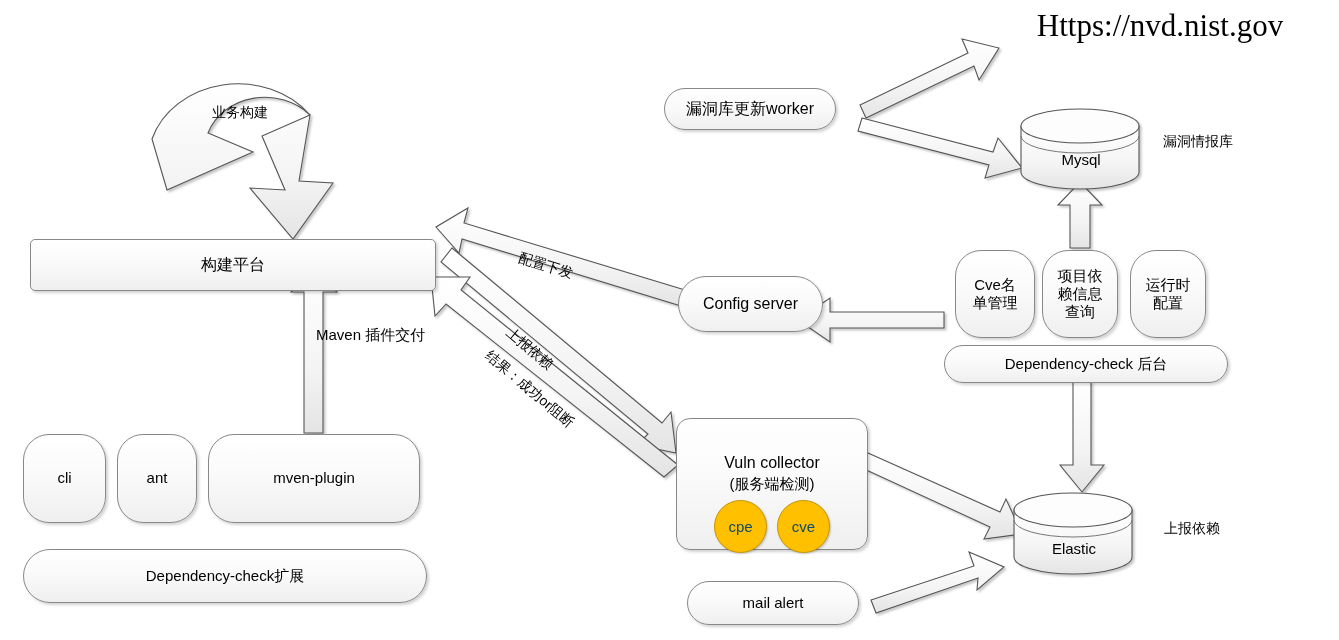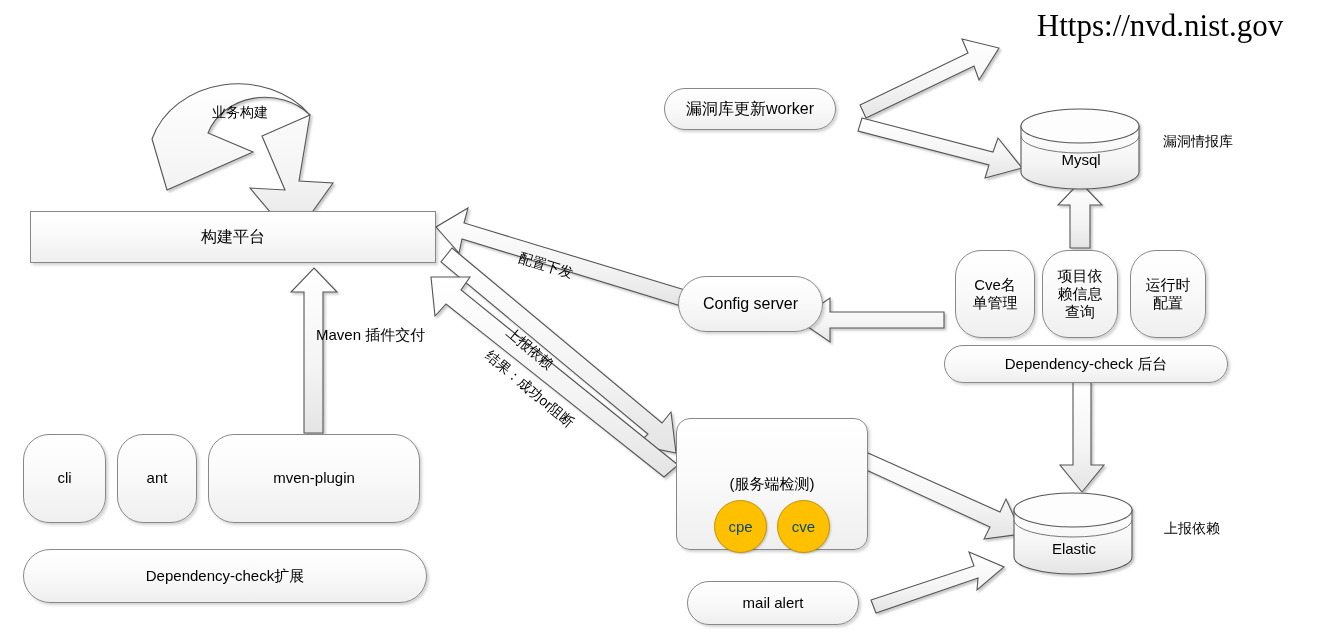--- a/index.html
+++ b/index.html
@@ -5,21 +5,21 @@
   html,body{margin:0;padding:0;background:#fff;}
   body{width:1339px;height:640px;position:relative;overflow:hidden;
        font-family:"Liberation Sans","DejaVu Sans",sans-serif;color:#000;}
   #canvas{position:absolute;inset:0;width:1339px;height:640px;}
   svg.layer{position:absolute;left:0;top:0;width:1339px;height:640px;pointer-events:none;}
   .node{position:absolute;box-sizing:border-box;
         background:linear-gradient(180deg,#ffffff 0%,#fafafa 45%,#efefef 100%);
         border:1px solid #888;display:flex;align-items:center;justify-content:center;
         text-align:center;line-height:1.22;
         box-shadow:2px 2px 3px rgba(0,0,0,0.18);}
-  .rect{border-radius:0;}
+  .rect{border-radius:5px;margin-top:28px;}
   .round-lg{border-radius:14px;}
   .stadium{border-radius:999px;}
   .soft{border-radius:26px;}
   .fs16{font-size:16px;text-align:right;}
   .fs15{font-size:15px;}
   .fs14{font-size:14px;}
   .plain{position:absolute;background:none;border:none;box-shadow:none;
          display:flex;align-items:center;justify-content:center;}
   .serif{font-family:"Liberation Serif","DejaVu Serif",serif;}
   .circle{position:absolute;border-radius:50%;background:#FFC000;border:1px solid #c79400;
@@ -116,20 +116,21 @@
     <span>赖信息</span>
     <span>查询</span>
   </div>
   <div class="node soft fs15" style="left:1130px;top:250px;width:76px;height:88px;flex-direction:column;">
     <span>运行时</span>
     <span>配置</span>
   </div>
   <div class="node stadium fs15" style="left:944px;top:345px;width:284px;height:38px;">Dependency-check 后台</div>
 
   <div class="node round-lg" style="left:676px;top:418px;width:192px;height:132px;"></div>
+  <div class="plain fs16" style="left:676px;top:452px;width:192px;height:22px;">Vuln collector</div>
   <div class="plain fs15" style="left:676px;top:473px;width:192px;height:22px;">(服务端检测)</div>
   <div class="circle" style="left:714px;top:500px;width:51px;height:51px;">cpe</div>
   <div class="circle" style="left:777px;top:500px;width:51px;height:51px;">cve</div>
 
   <div class="plain fs15" style="left:1028px;top:537px;width:92px;height:22px;">Elastic</div>
   <div class="plain fs14" style="left:1142px;top:518px;width:100px;height:22px;">上报依赖</div>
 
   <div class="node stadium fs15" style="left:687px;top:581px;width:172px;height:44px;">mail alert</div>
 
   <div class="edge-label" style="left:519px;top:249px;transform:rotate(17deg);">配置下发</div>

